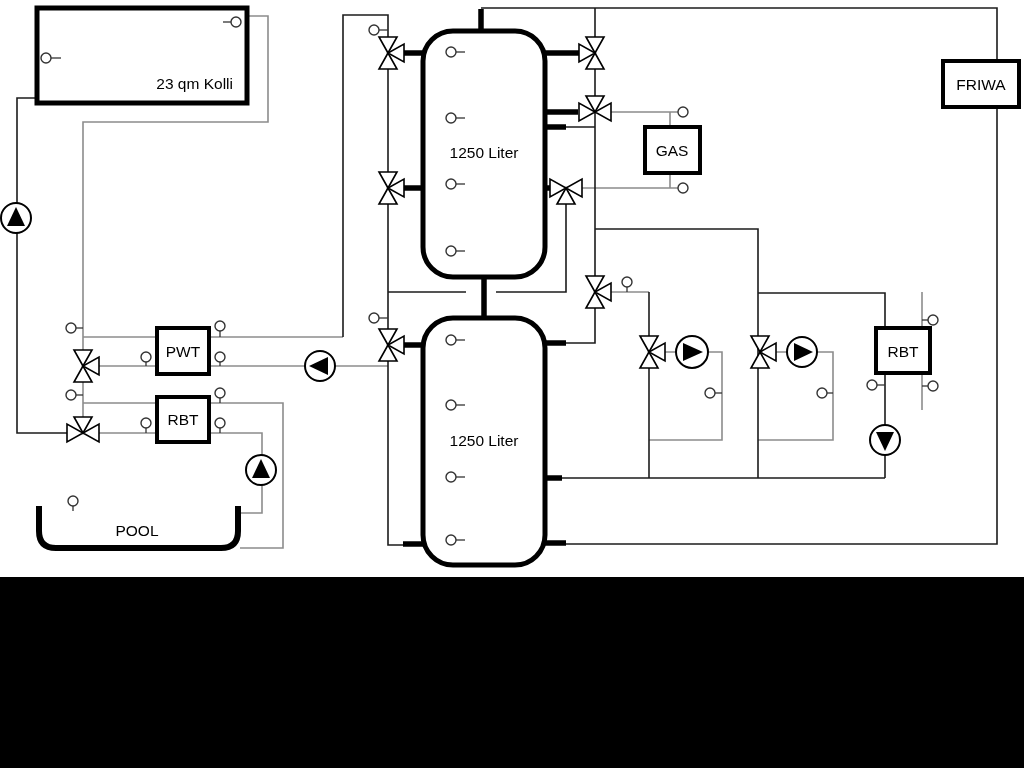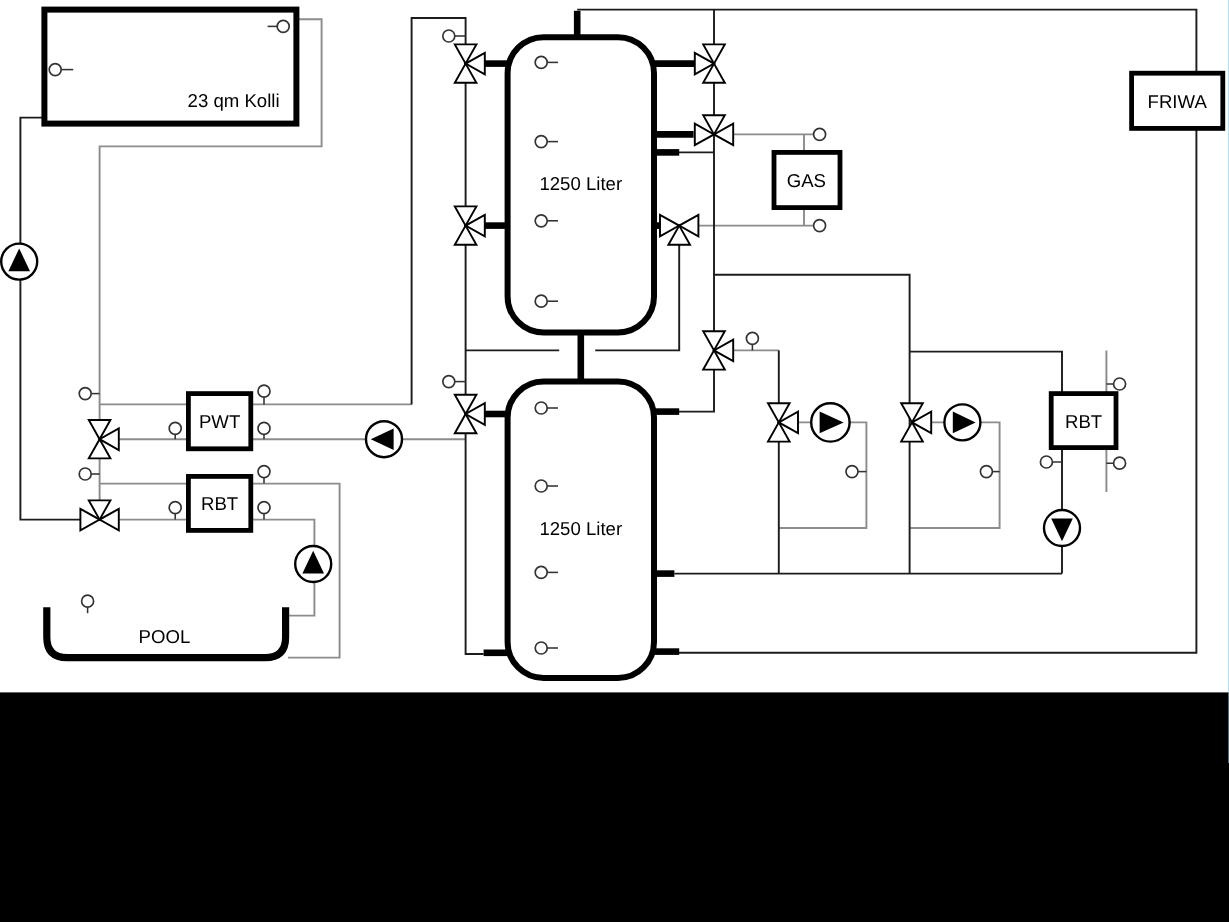--- a/index.html
+++ b/index.html
@@ -1,16 +1,16 @@
 <!DOCTYPE html>
 <html><head>
 <meta charset="utf-8">
 <style>
   html,body{margin:0;padding:0;background:#fff;}
-  #stage{position:relative;width:1024px;height:768px;background:#0ea5e9;overflow:hidden;
+  #stage{position:relative;width:1024px;height:768px;background:#5eead4;overflow:hidden;
          font-family:"Liberation Sans", sans-serif;}
   svg text{font-family:"Liberation Sans", sans-serif;font-size:15.5px;fill:#000;}
   .pg{stroke:#8c8c8c;stroke-width:1.6;fill:none;}
   .pd{stroke:#1c1c1c;stroke-width:1.6;fill:none;}
   .pt{stroke:#000;stroke-width:5.5;fill:none;}
   .box{fill:#fff;stroke:#000;}
   .valve polygon{fill:#fff;stroke:#000;stroke-width:1.6;}
   .pump circle{fill:#fff;stroke:#000;stroke-width:2;}
   .pump polygon{fill:#000;stroke:none;}
   .sensor circle{fill:#fff;stroke:#333;stroke-width:1.4;}

